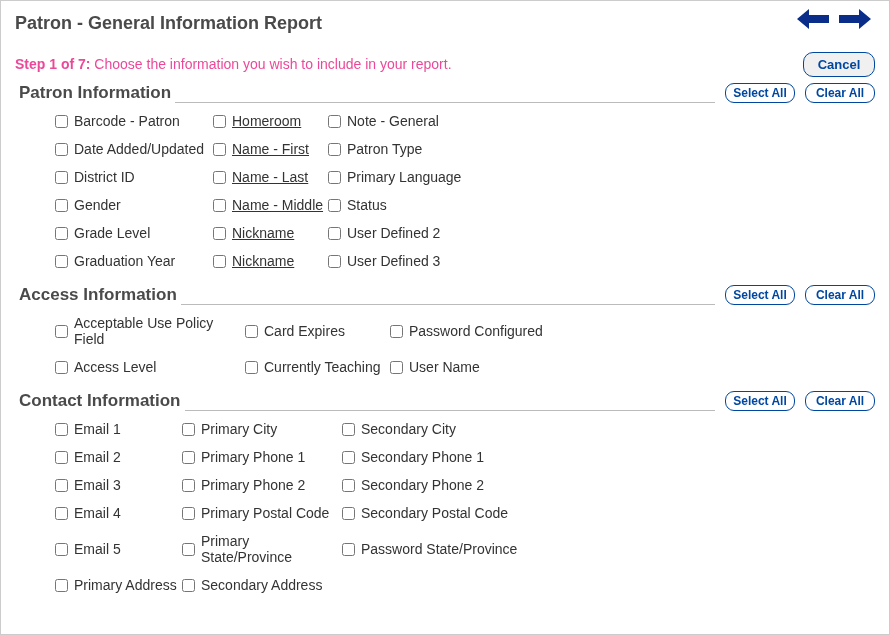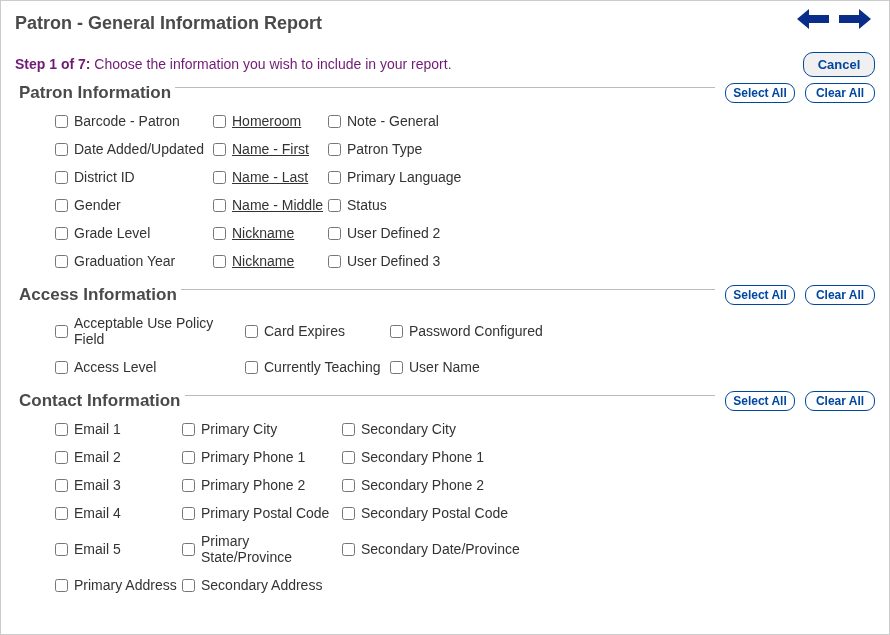--- a/index.html
+++ b/index.html
@@ -34,42 +34,42 @@
     margin-bottom: 18px;
   }
   .top-row {
     display: flex;
     justify-content: space-between;
     align-items: flex-start;
     margin-bottom: 6px;
   }
   .step-text {
     font-size: 14px;
-    color: #701a75;
+    color: #ec4899;
     padding-top: 4px;
   }
   .step-text b { font-weight: bold; }
   .cancel-btn {
     background: #f0f0f0;
     border: 1px solid #0047a0;
     border-radius: 10px;
     color: #0047a0;
     font-weight: bold;
     font-size: 13px;
     padding: 4px 0;
     width: 72px;
     text-align: center;
     cursor: pointer;
   }
   .section {
     margin-top: 4px;
   }
   .section-header {
     display: flex;
-    align-items: flex-start;
+    align-items: flex-end;
     gap: 4px;
   }
   .section-title {
     font-size: 17px;
     font-weight: bold;
     color: #4a4a4a;
     white-space: nowrap;
     padding-left: 4px;
   }
   .section-line {
@@ -367,21 +367,21 @@
           <div class="check-item contact-c0">
             <input type="checkbox" style="">
             <label>Email 5</label>
           </div>
           <div class="check-item contact-c1">
             <input type="checkbox" style="">
             <label>Primary State/Province</label>
           </div>
           <div class="check-item contact-c2">
             <input type="checkbox" style="">
-            <label>Secondary Date/Province</label>
+            <label>Password State/Province</label>
           </div>
         </div>
         <div class="check-row">
           <div class="check-item contact-c0">
             <input type="checkbox" style="">
             <label>Primary Address</label>
           </div>
           <div class="check-item contact-c1">
             <input type="checkbox" style="">
             <label>Secondary Address</label>

